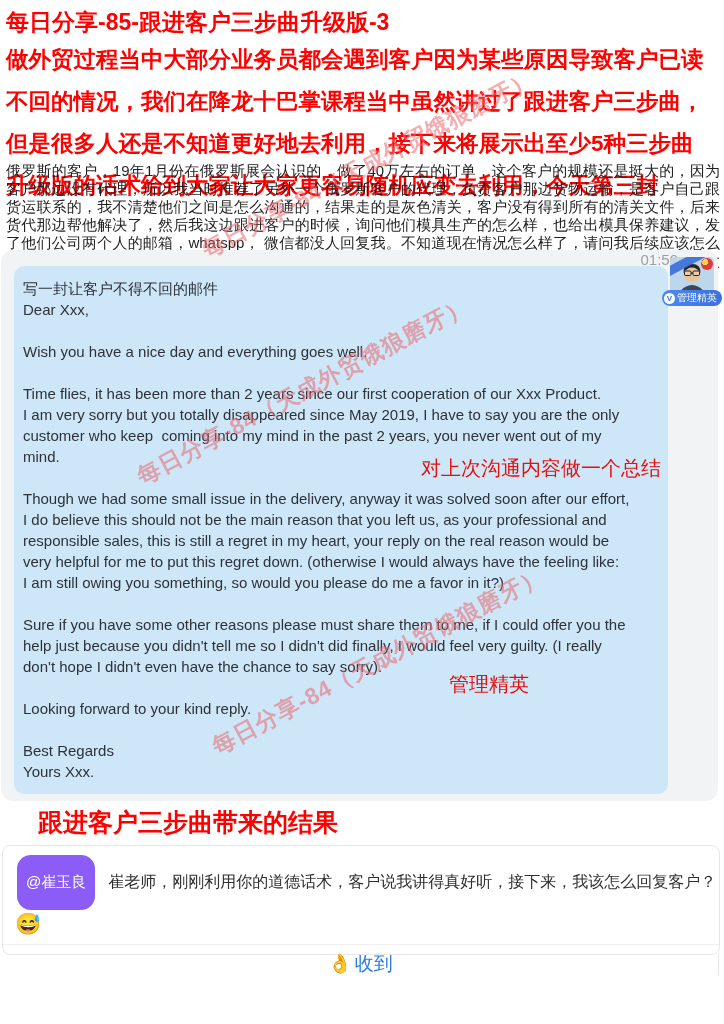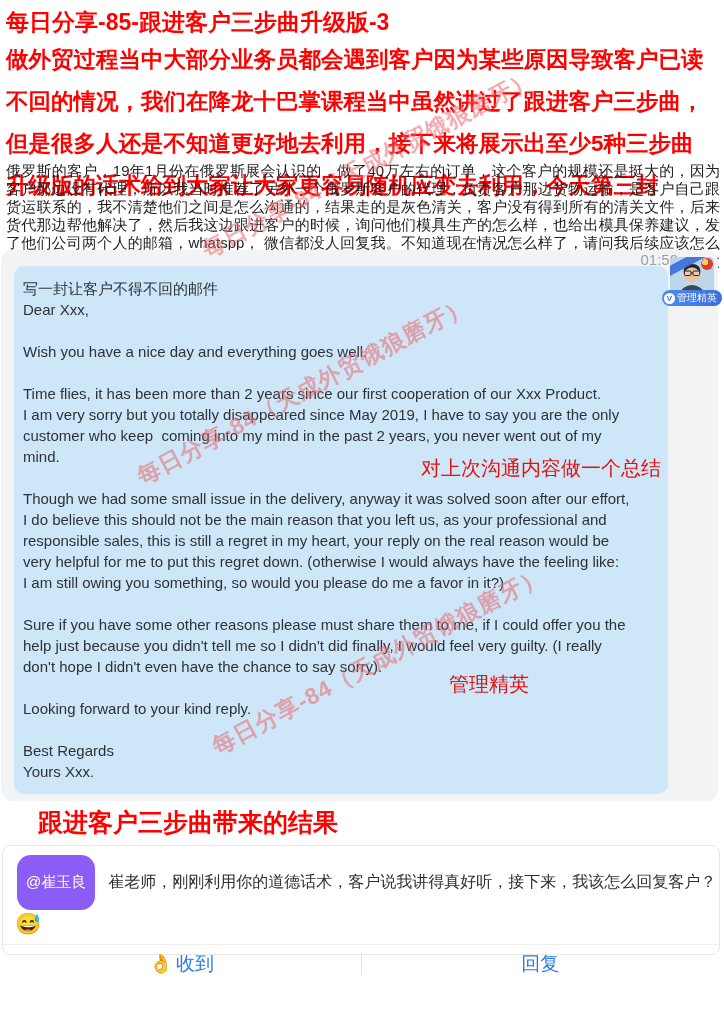--- a/index.html
+++ b/index.html
@@ -187,17 +187,14 @@
   <div class="card-row2">
     <span class="row2-emoji">😅</span>
   </div>
   <div class="card-divider"></div>
   <div class="card-actions">
     <button class="action-btn">
       <span>👌</span>
         <span>收到</span>
     </button>
     <div class="action-sep"></div>
-    <button class="action-btn">
-      <span>回复</span>
-    </button>
   </div>
 </div>
 
 </body></html>

